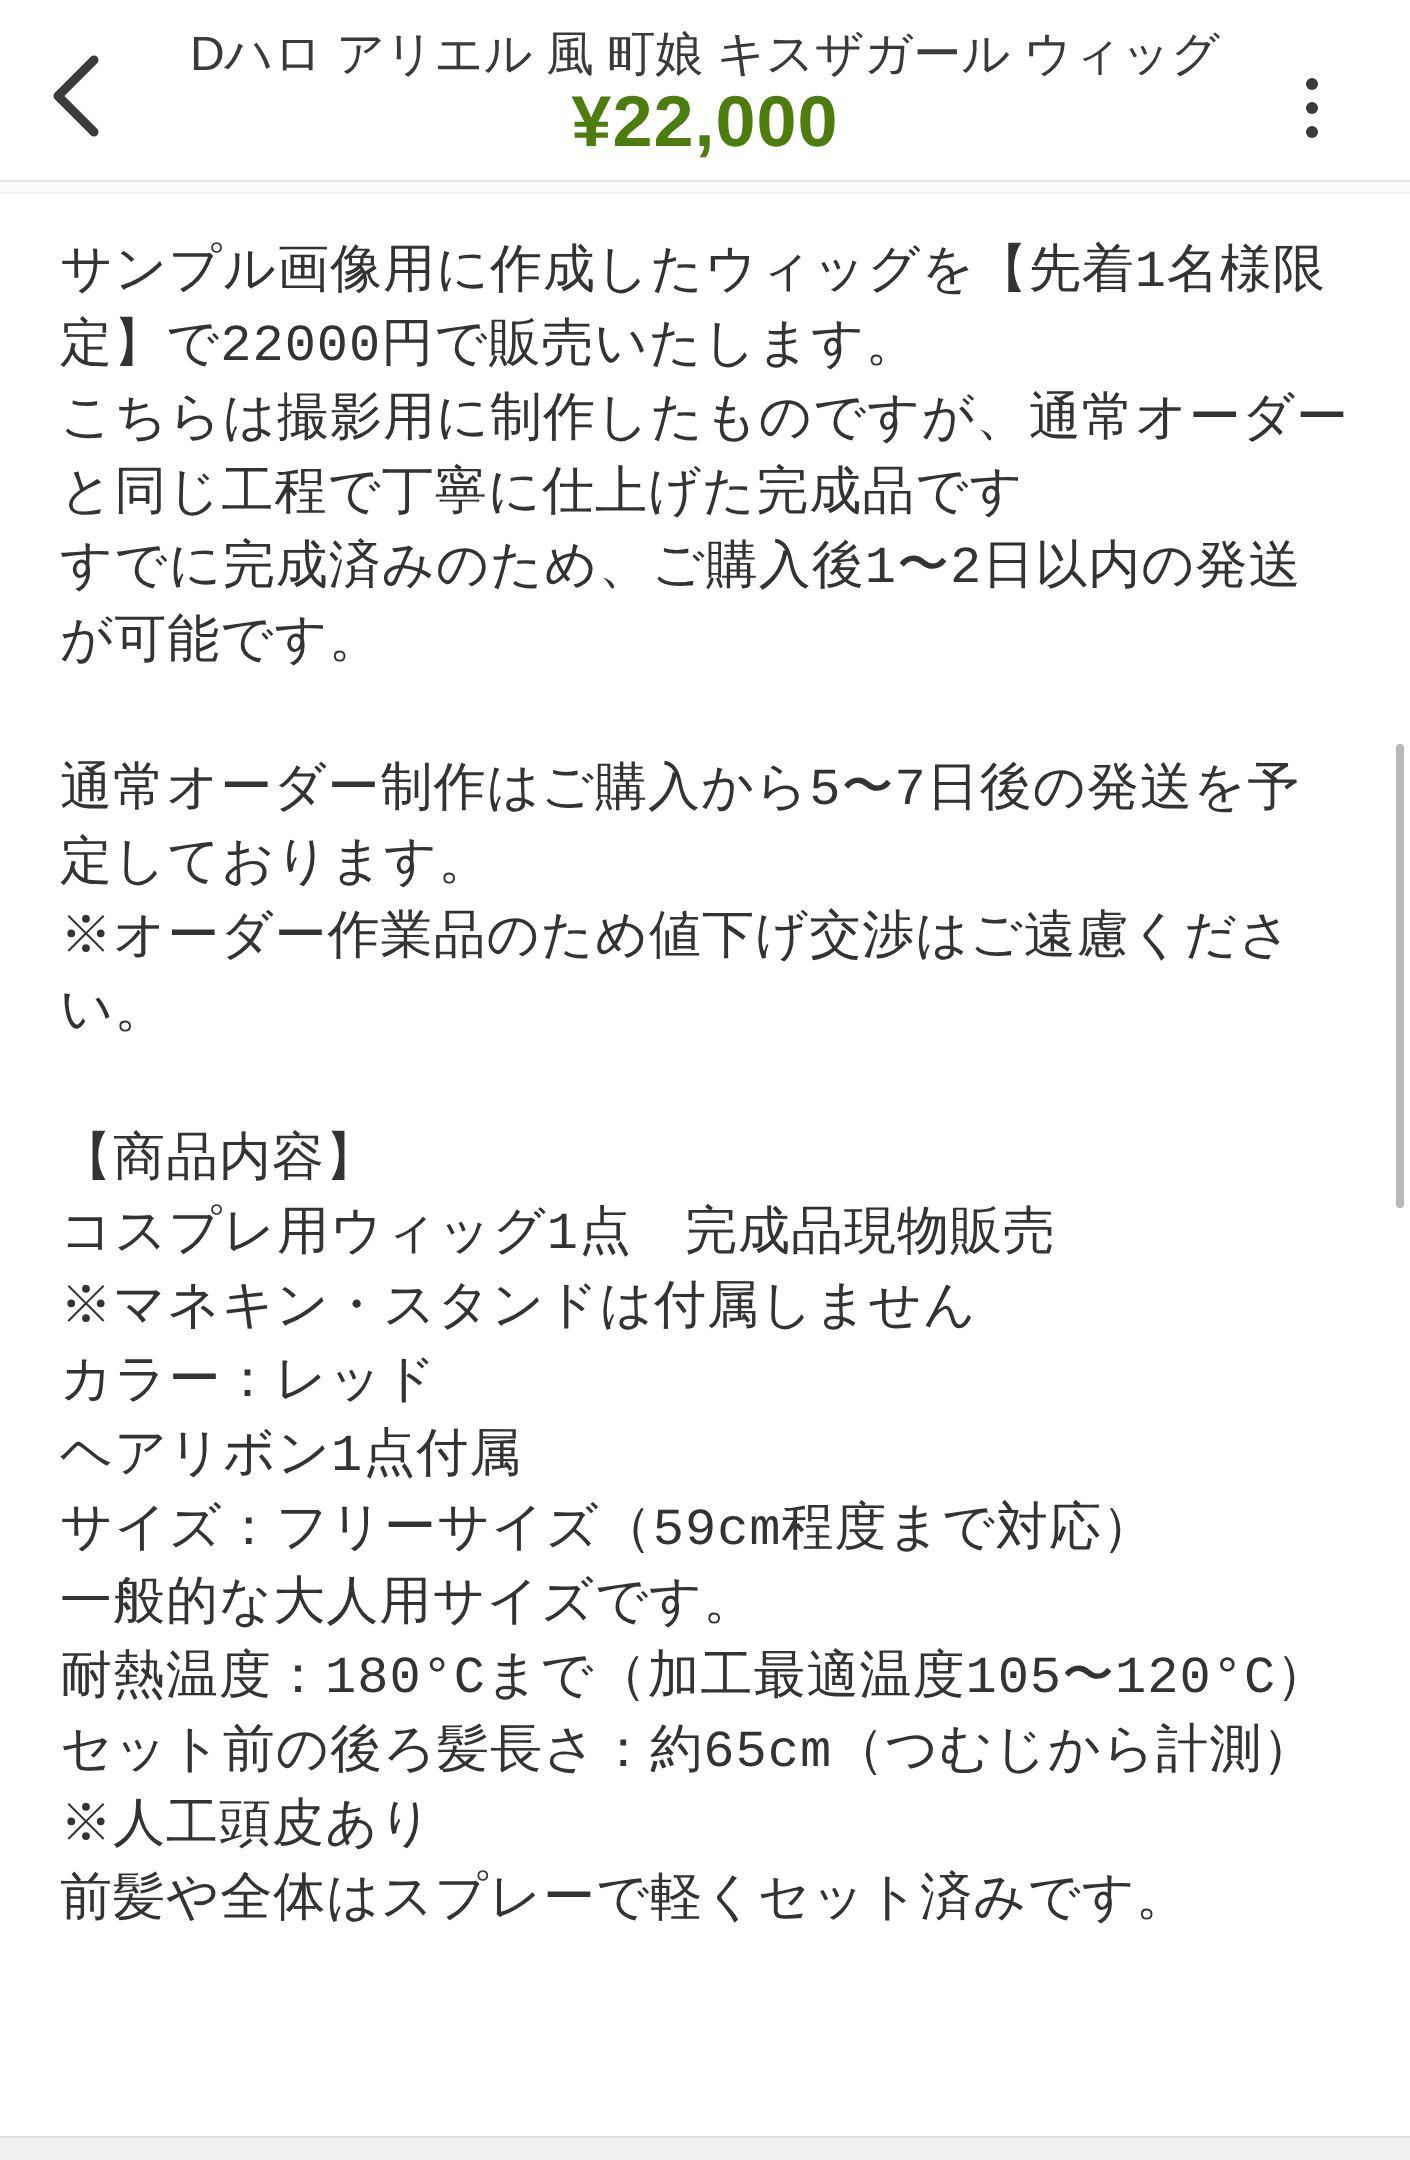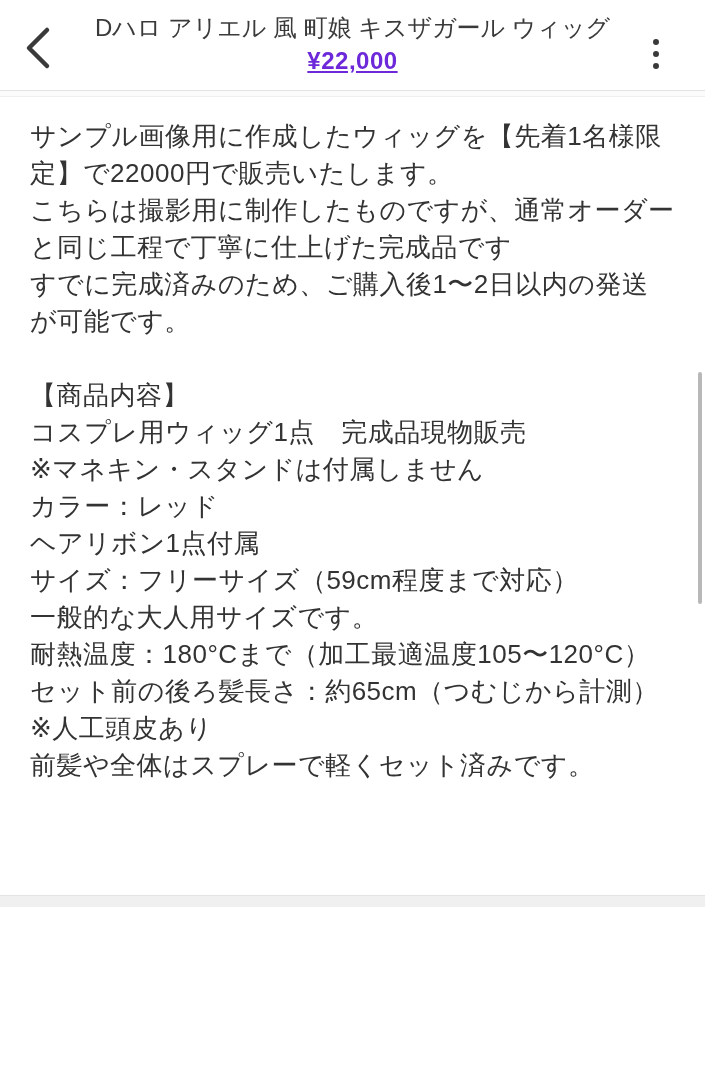--- a/index.html
+++ b/index.html
@@ -6,21 +6,21 @@
     margin: 0;
     padding: 0;
     background: #ffffff;
     font-family: "Liberation Sans", "DejaVu Sans", sans-serif;
   }
   * { box-sizing: border-box; }
 
   .screen {
     position: relative;
     width: 705px;
-    height: 907px;
+    height: 1080px;
     background: #ffffff;
     overflow: hidden;
     display: flex;
     flex-direction: column;
     color: #333333;
   }
 
   
   .header {
     position: relative;
@@ -34,27 +34,26 @@
     padding-top: 14px;
   }
   .header-title {
     font-size: 24px;
     line-height: 28px;
     color: #3a3a3a;
     font-weight: 400;
     white-space: nowrap;
   }
   .header-price {
-    font-size: 24px;
+    font-size: 36px;
     line-height: 34px;
-    color: #6d28d9;
+    color: #4d7c0f;
     font-weight: 700;
     margin-top: 2px;
     letter-spacing: 0.5px;
-    text-decoration: underline;
   }
   .back-btn {
     position: absolute;
     left: 14px;
     top: 22px;
     width: 48px;
     height: 52px;
     display: flex;
     align-items: center;
     justify-content: center;
@@ -94,20 +93,21 @@
     border-top: 1px solid #e2e2e2;
     border-bottom: 1px solid #efefef;
   }
 
   
   .content {
     position: relative;
     flex: 1 1 auto;
     padding: 21px 28px 0 30px;
     overflow: hidden;
+    font-family: Liberation Mono, monospace;
   }
   .content p.para {
     margin: 0 0 37px 0;
     font-size: 26px;
     line-height: 37px;
     color: #333333;
     letter-spacing: 0.5px;
   }
   .content p.para:last-child { margin-bottom: 0; }
 
@@ -154,20 +154,21 @@
           <span class="dot"></span>
       </span>
     </button>
   </div>
 
   <div class="header-separator"></div>
 
   <div class="content">
 
   <p class="para">サンプル画像用に作成したウィッグを【先着1名様限<br>定】で22000円で販売いたします。<br>こちらは撮影用に制作したものですが、通常オーダー<br>と同じ工程で丁寧に仕上げた完成品です<br>すでに完成済みのため、ご購入後1〜2日以内の発送<br>が可能です。</p>
+      <p class="para">通常オーダー制作はご購入から5〜7日後の発送を予<br>定しております。<br>※オーダー作業品のため値下げ交渉はご遠慮ください。</p>
       <p class="para">【商品内容】<br>コスプレ用ウィッグ1点　完成品現物販売<br>※マネキン・スタンドは付属しません<br>カラー：レッド<br>ヘアリボン1点付属<br>サイズ：フリーサイズ（59cm程度まで対応）<br>一般的な大人用サイズです。<br>耐熱温度：180°Cまで（加工最適温度105〜120°C）<br>セット前の後ろ髪長さ：約65cm（つむじから計測）<br>※人工頭皮あり<br>前髪や全体はスプレーで軽くセット済みです。</p>
     </div>
 
   <div class="scroll-indicator"></div>
 
   <div class="bottom-strip"></div>
 
 </div>
 
 </body></html>

